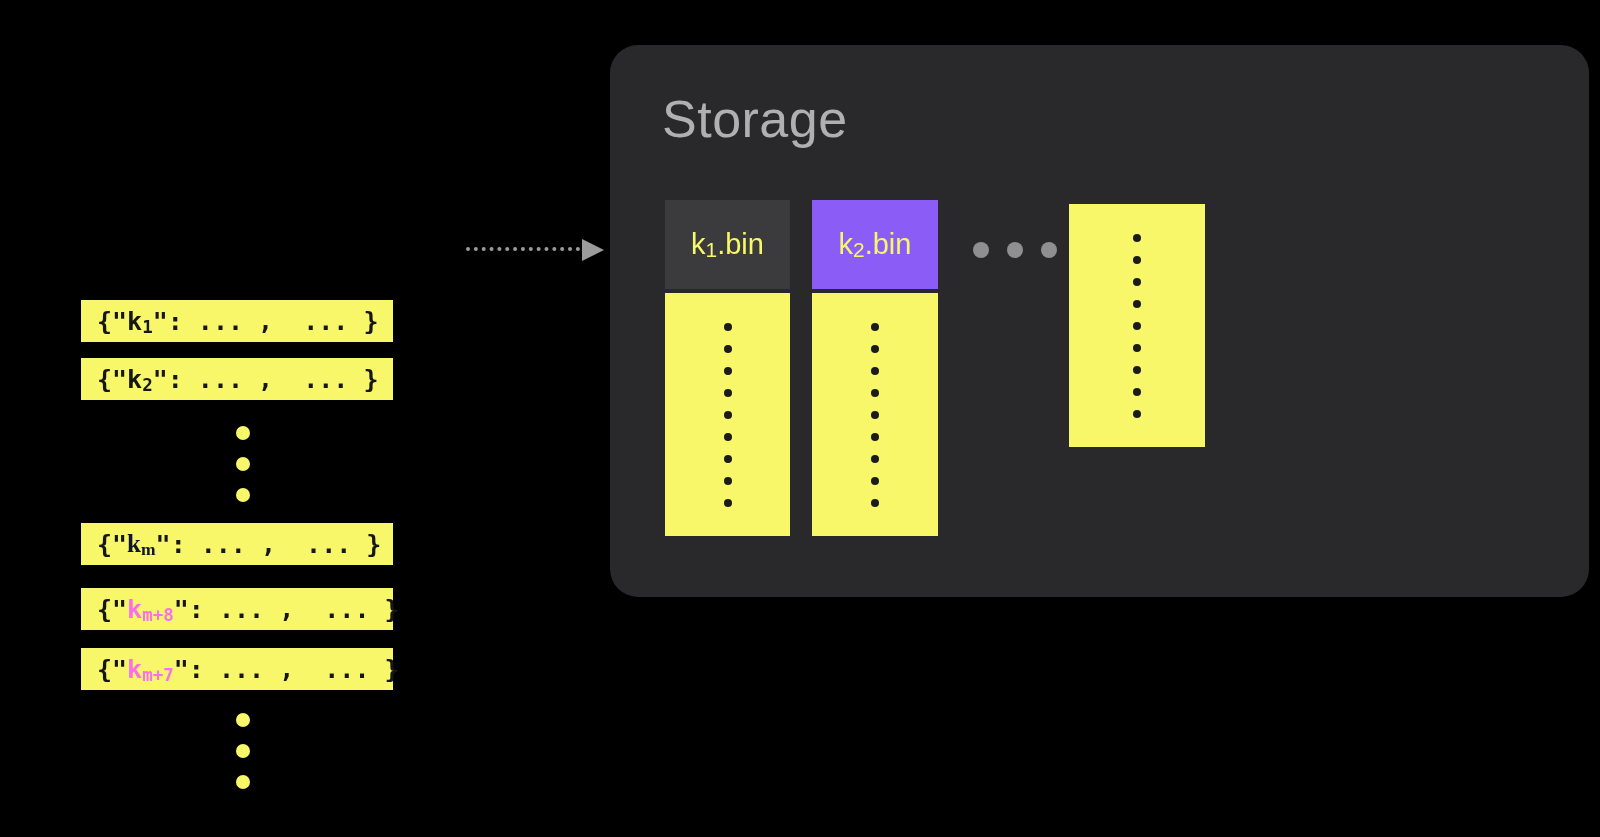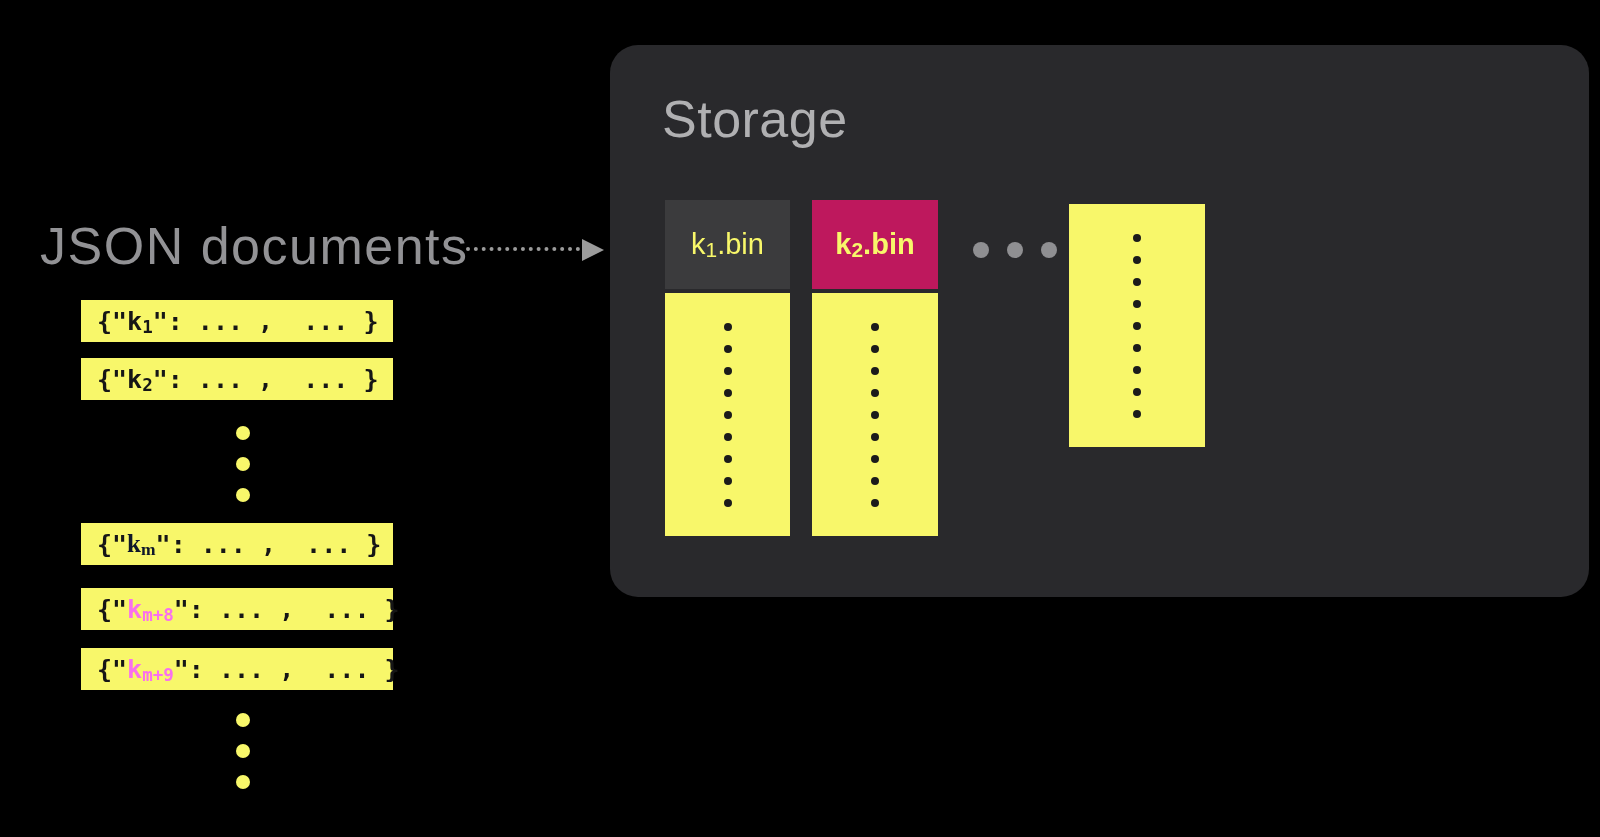--- a/index.html
+++ b/index.html
@@ -79,21 +79,20 @@
 
   
   .h-dots { position:absolute; left:363px; top:197px; display:flex; gap:18px; }
   .h-dots i { display:block; width:16px; height:16px; border-radius:50%; background:#8f8f92; }
 </style>
 </head>
 <body>
 
 <div class="canvas">
 
-  <div class="json-label" style="color: rgb(146, 146, 149);">JSON documents</div>
 
   <div class="arrow-line" style="border-top-color: rgb(155, 155, 155);"></div>
   <div class="arrow-head" style="border-left-color: rgb(155, 155, 155);"></div>
 
   <div class="doc-bar bar-1" style="background: rgb(248, 247, 106);">
     <span>{"</span><span style="color: rgb(22, 22, 22);"><span>k</span><sub>1</sub></span><span>": ... ,  ... }</span>
   </div>
 
   <div class="doc-bar bar-2" style="background: rgb(248, 247, 106);">
     <span>{"</span><span style="color: rgb(22, 22, 22);"><span>k</span><sub>2</sub></span><span>": ... ,  ... }</span>
@@ -107,21 +106,21 @@
 
   <div class="doc-bar bar-3" style="background: rgb(248, 247, 106);">
     <span>{"</span><span style="color: #0f172a; font-family: Liberation Serif, serif;"><span>k</span><sub>m</sub></span><span>": ... ,  ... }</span>
   </div>
 
   <div class="doc-bar bar-4" style="background: rgb(248, 247, 106);">
     <span>{"</span><span style="color: rgb(249, 112, 238);"><span>k</span><sub>m+8</sub></span><span>": ... ,  ... }</span>
   </div>
 
   <div class="doc-bar bar-5" style="background: rgb(248, 247, 106);">
-    <span>{"</span><span style="color: rgb(249, 112, 238);"><span>k</span><sub>m+9</sub></span><span>": ... ,  ... }</span>
+    <span>{"</span><span style="color: rgb(249, 112, 238);"><span>k</span><sub>m+7</sub></span><span>": ... ,  ... }</span>
   </div>
 
   <div class="v-dots g2">
       <i></i>
       <i></i>
       <i></i>
     </div>
 
   <div class="storage-panel" style="background: rgb(41, 41, 44);">
 
@@ -138,21 +137,21 @@
           <i></i>
           <i></i>
           <i></i>
           <i></i>
           <i></i>
           <i></i>
         </div>
     </div>
 
     <div class="col col-2">
-      <div class="col-header" style="background: #be185d; font-weight: bold;">
+      <div class="col-header" style="background: #8b5cf6;">
         <span style="color: rgb(248, 247, 106);"><span>k</span><sub>2</sub><span>.bin</span></span>
       </div>
       <div class="col-body" style="background: rgb(248, 247, 106);">
           <i></i>
           <i></i>
           <i></i>
           <i></i>
           <i></i>
           <i></i>
           <i></i>

